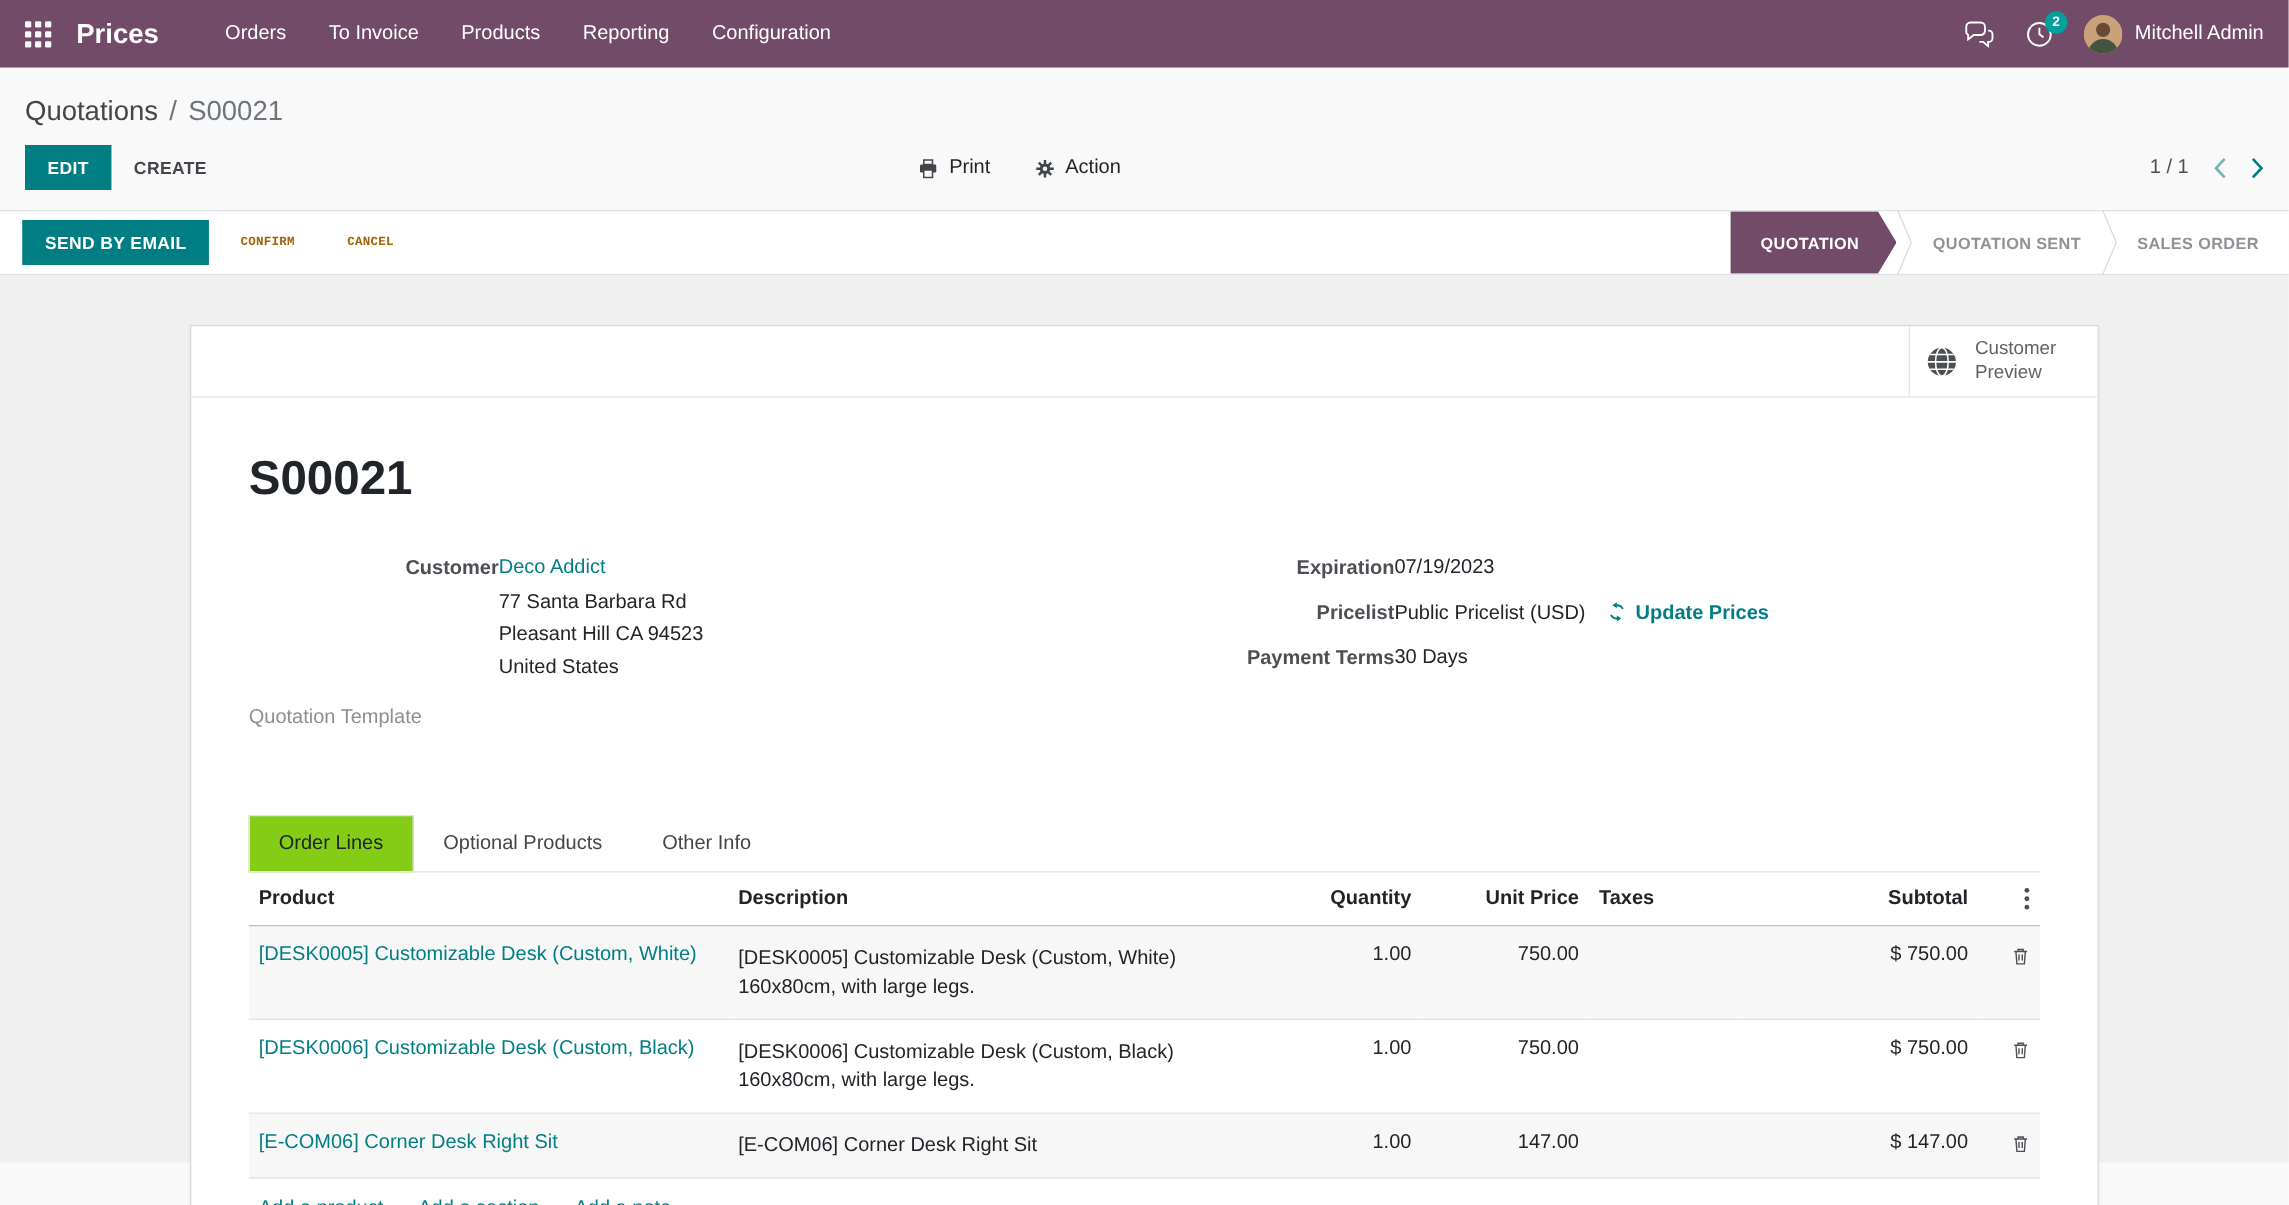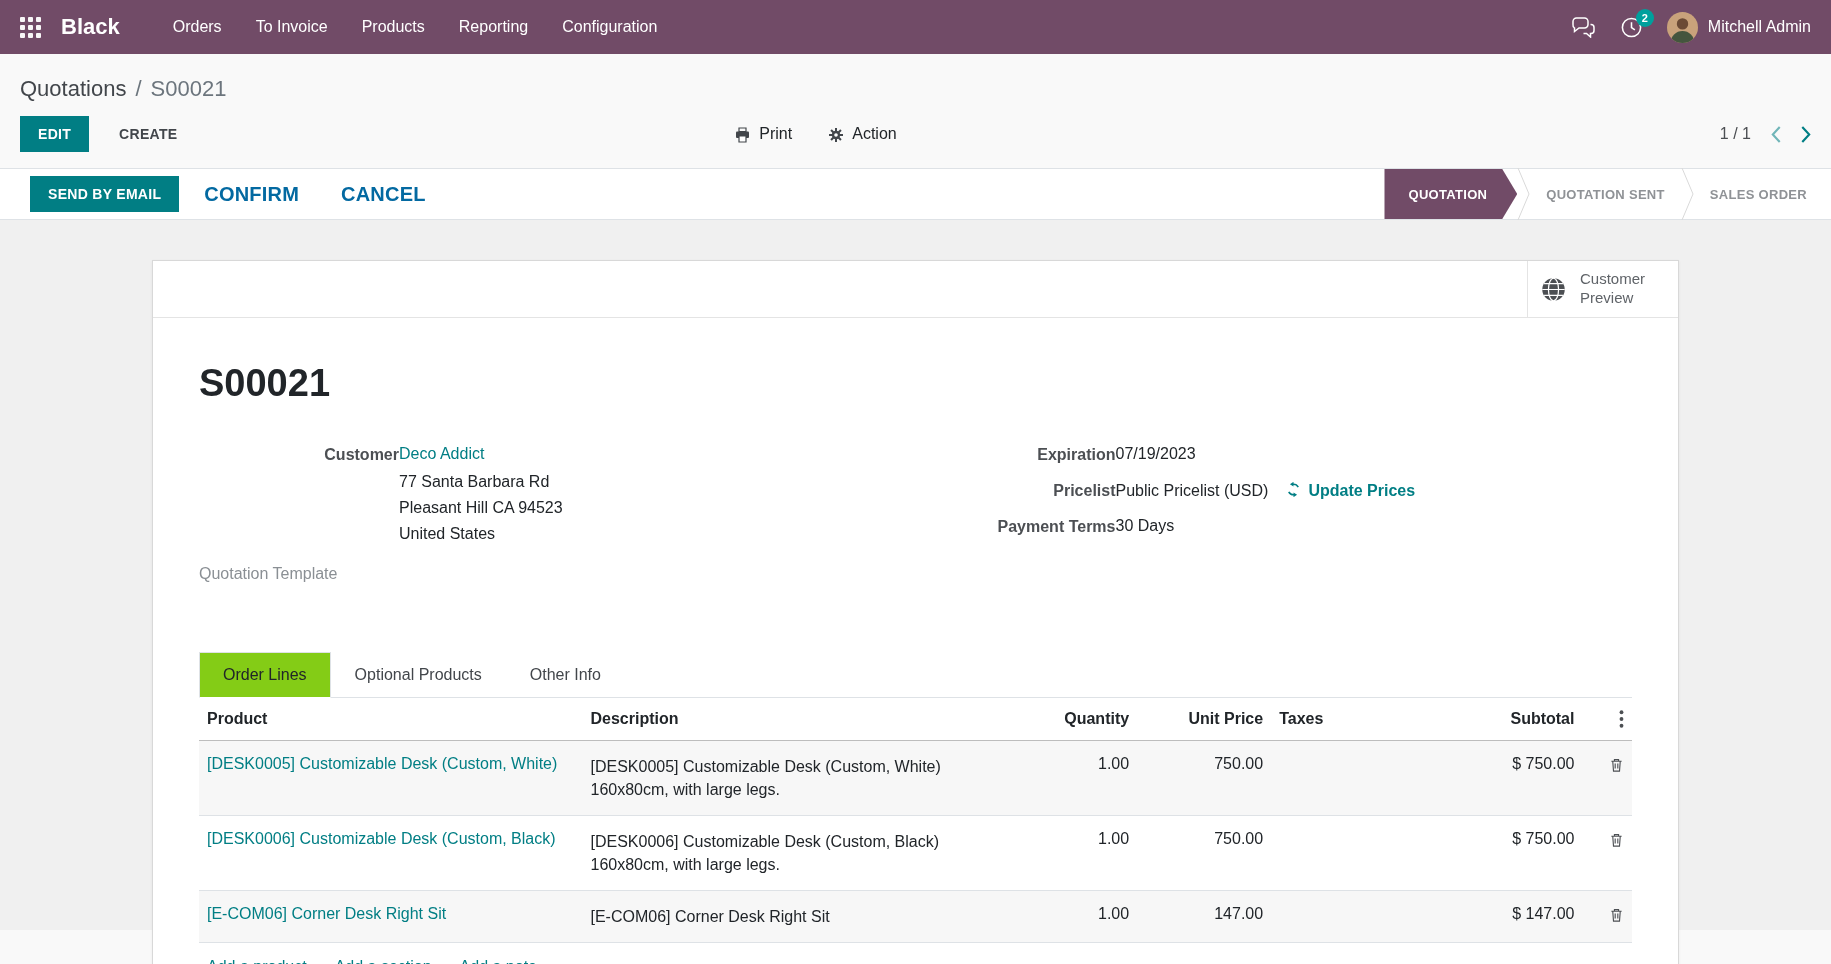--- a/index.html
+++ b/index.html
@@ -27,32 +27,32 @@
   .badge{position:absolute;top:-7px;right:-11px;background:var(--badge);color:#fff;font-size:11px;font-weight:700;min-width:18px;height:18px;border-radius:9px;display:flex;align-items:center;justify-content:center;padding:0 4px;}
   .user{display:flex;align-items:center;gap:10px;font-size:16px;cursor:pointer;}
   .avatar{width:31px;height:31px;border-radius:50%;overflow:hidden;display:block;flex:none;}
   
   .breadcrumb{padding:22px 20px 12px;font-size:22px;}
   .bc-parent{color:#42464b;cursor:pointer;}
   .bc-sep{color:#6c757d;margin:0 9px;}
   .bc-current{color:#6c757d;}
   
   .control-panel{display:flex;align-items:center;padding:2px 20px 16px;position:relative;}
-  .cp-left{display:flex;align-items:flex-end;gap:14px;}
+  .cp-left{display:flex;align-items:flex-end;gap:2px;}
   .btn-primary{background:var(--primary);color:#fff;border:1px solid var(--primary);font-size:14px;font-weight:700;letter-spacing:.3px;padding:9px 17px;cursor:pointer;font-family:inherit;}
   .btn-text{background:none;border:1px solid transparent;color:#42464b;font-weight:700;font-size:14px;letter-spacing:.3px;padding:9px 15px;cursor:pointer;font-family:inherit;}
   .cp-center{position:absolute;left:0;right:0;display:flex;justify-content:center;gap:36px;transform:translateX(-100px);pointer-events:none;}
   .cp-action{display:flex;align-items:flex-end;gap:8px;font-size:16px;color:#212529;cursor:pointer;pointer-events:auto;}
   .cp-right{margin-left:auto;display:flex;align-items:center;gap:20px;font-size:16px;color:#4c4f53;}
   .pager-btn{cursor:pointer;display:flex;}
   .pager-btn.prev{opacity:.55;}
   
-  .statusbar{background:#fff;border-top:1px solid #dee2e6;border-bottom:1px solid #dee2e6;display:flex;align-items:center;height:52px;padding-left:30px;}
+  .statusbar{background:#fff;border-top:1px solid #dee2e6;border-bottom:1px solid #dee2e6;display:flex;align-items:center;height:52px;padding-left:18px;}
   .sb-left{display:flex;gap:8px;align-items:center;}
-  .btn-status{background:none;border:1px solid transparent;color:#0369a1;font-weight:600;font-size:20px;letter-spacing:.2px;padding:9px 16px;cursor:pointer;font-family:Liberation Sans, sans-serif;}
+  .btn-status{background:none;border:1px solid transparent;color:#a16207;font-weight:600;font-size:10px;letter-spacing:.2px;padding:9px 16px;cursor:pointer;font-family:Liberation Mono, monospace;}
   .sb-states{margin-left:auto;display:flex;align-items:stretch;height:100%;}
   .state{display:flex;align-items:center;font-size:13px;font-weight:700;letter-spacing:.3px;cursor:pointer;}
   .state.active{background:var(--brand);color:#fff;padding:0 30px 0 24px;clip-path:polygon(0 0,calc(100% - 15px) 0,100% 50%,calc(100% - 15px) 100%,0 100%);}
   .state.inactive{color:#8f9296;padding:0 16px;}
   .sep-chevron{display:flex;align-items:center;}
   .sb-states{padding-right:8px;}
   
   .content{background:#f0f0f0;height:710px;padding-top:40px;}
   .sheet{width:1527px;margin:0 auto;background:#fff;border:1px solid #d8d8d8;box-shadow:0 1px 3px rgba(0,0,0,.06);height:840px;}
   .sheet-strip{height:57px;border-bottom:1px solid #e4e4e4;display:flex;justify-content:flex-end;}
@@ -98,21 +98,21 @@
     <span></span>
       <span></span>
       <span></span>
       <span></span>
       <span></span>
       <span></span>
       <span></span>
       <span></span>
       <span></span>
   </div>
-  <div class="app-name">Black</div>
+  <div class="app-name">Prices</div>
   <div class="nav-menus">
     <span class="nav-item">Orders</span>
     <span class="nav-item">To Invoice</span>
     <span class="nav-item">Products</span>
     <span class="nav-item">Reporting</span>
     <span class="nav-item">Configuration</span>
   </div>
   <div class="nav-right">
     <span class="nav-icon">
       <svg width="25" height="22" viewBox="0 0 25 22" fill="none" stroke="#fff" stroke-width="1.5">

